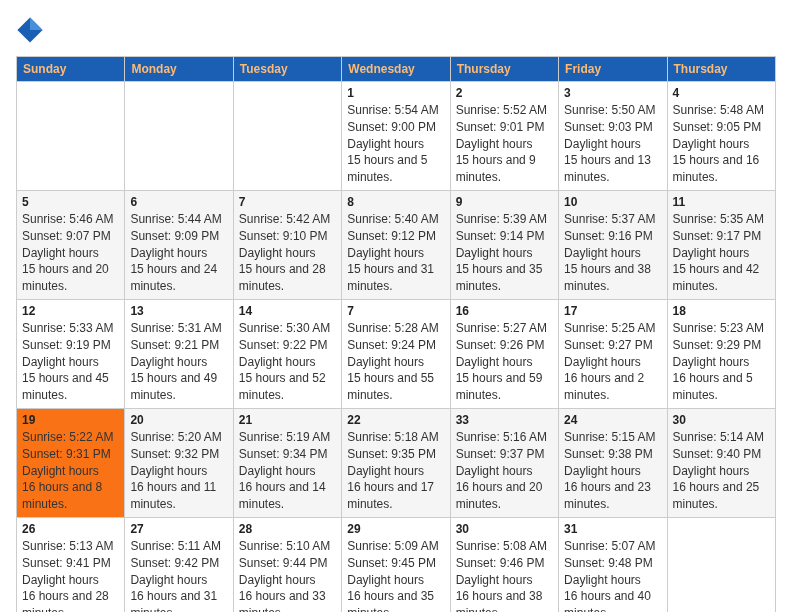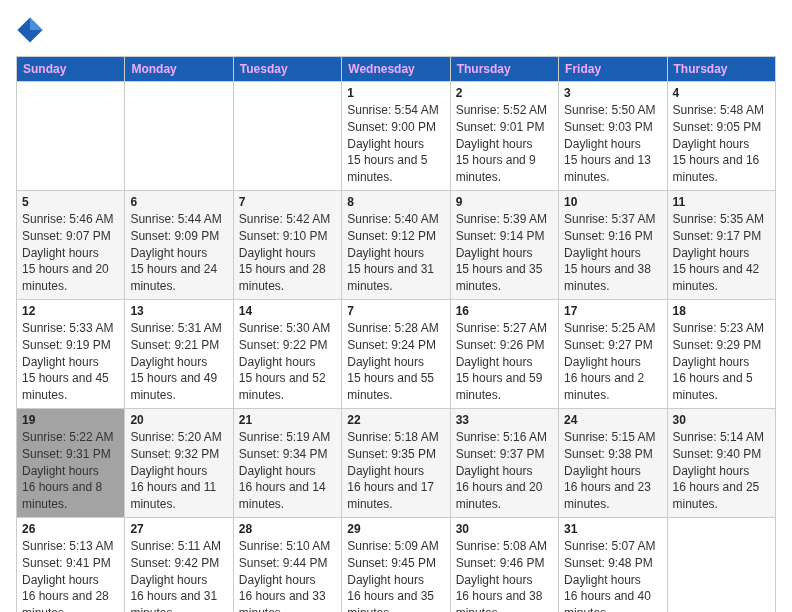--- a/index.html
+++ b/index.html
@@ -45,21 +45,21 @@
       font-size: 16px;
       color: #444;
     }
     .calendar {
       width: 100%;
       border-collapse: collapse;
       font-size: 11px;
     }
     .calendar th {
       background-color: #1a5fb4;
-      color: #f0abfc;
+      color: #fdba74;
       text-align: left;
       padding: 5px 6px;
       font-size: 12px;
       border: 1px solid #ccc;
       margin-left: 29px;
     }
     .calendar td {
       border: 1px solid #ccc;
       vertical-align: top;
       padding: 4px 5px;
@@ -283,21 +283,21 @@
         <div class="day-num">18</div>
         <div class="day-info">
           Sunrise: 5:23 AM<br>
           Sunset: 9:29 PM<br>
           Daylight hours<br>
           16 hours and 5 minutes.
         </div>
       </td>
       </tr>
       <tr>
-        <td style="background: #a3a3a3; margin-top: 10px;">
+        <td style="background: #f97316; margin-top: 10px;">
         <div class="day-num">19</div>
         <div class="day-info">
           Sunrise: 5:22 AM<br>
           Sunset: 9:31 PM<br>
           Daylight hours<br>
           16 hours and 8 minutes.
         </div>
       </td>
         <td style="background: rgb(245, 245, 245);">
         <div class="day-num">20</div>

